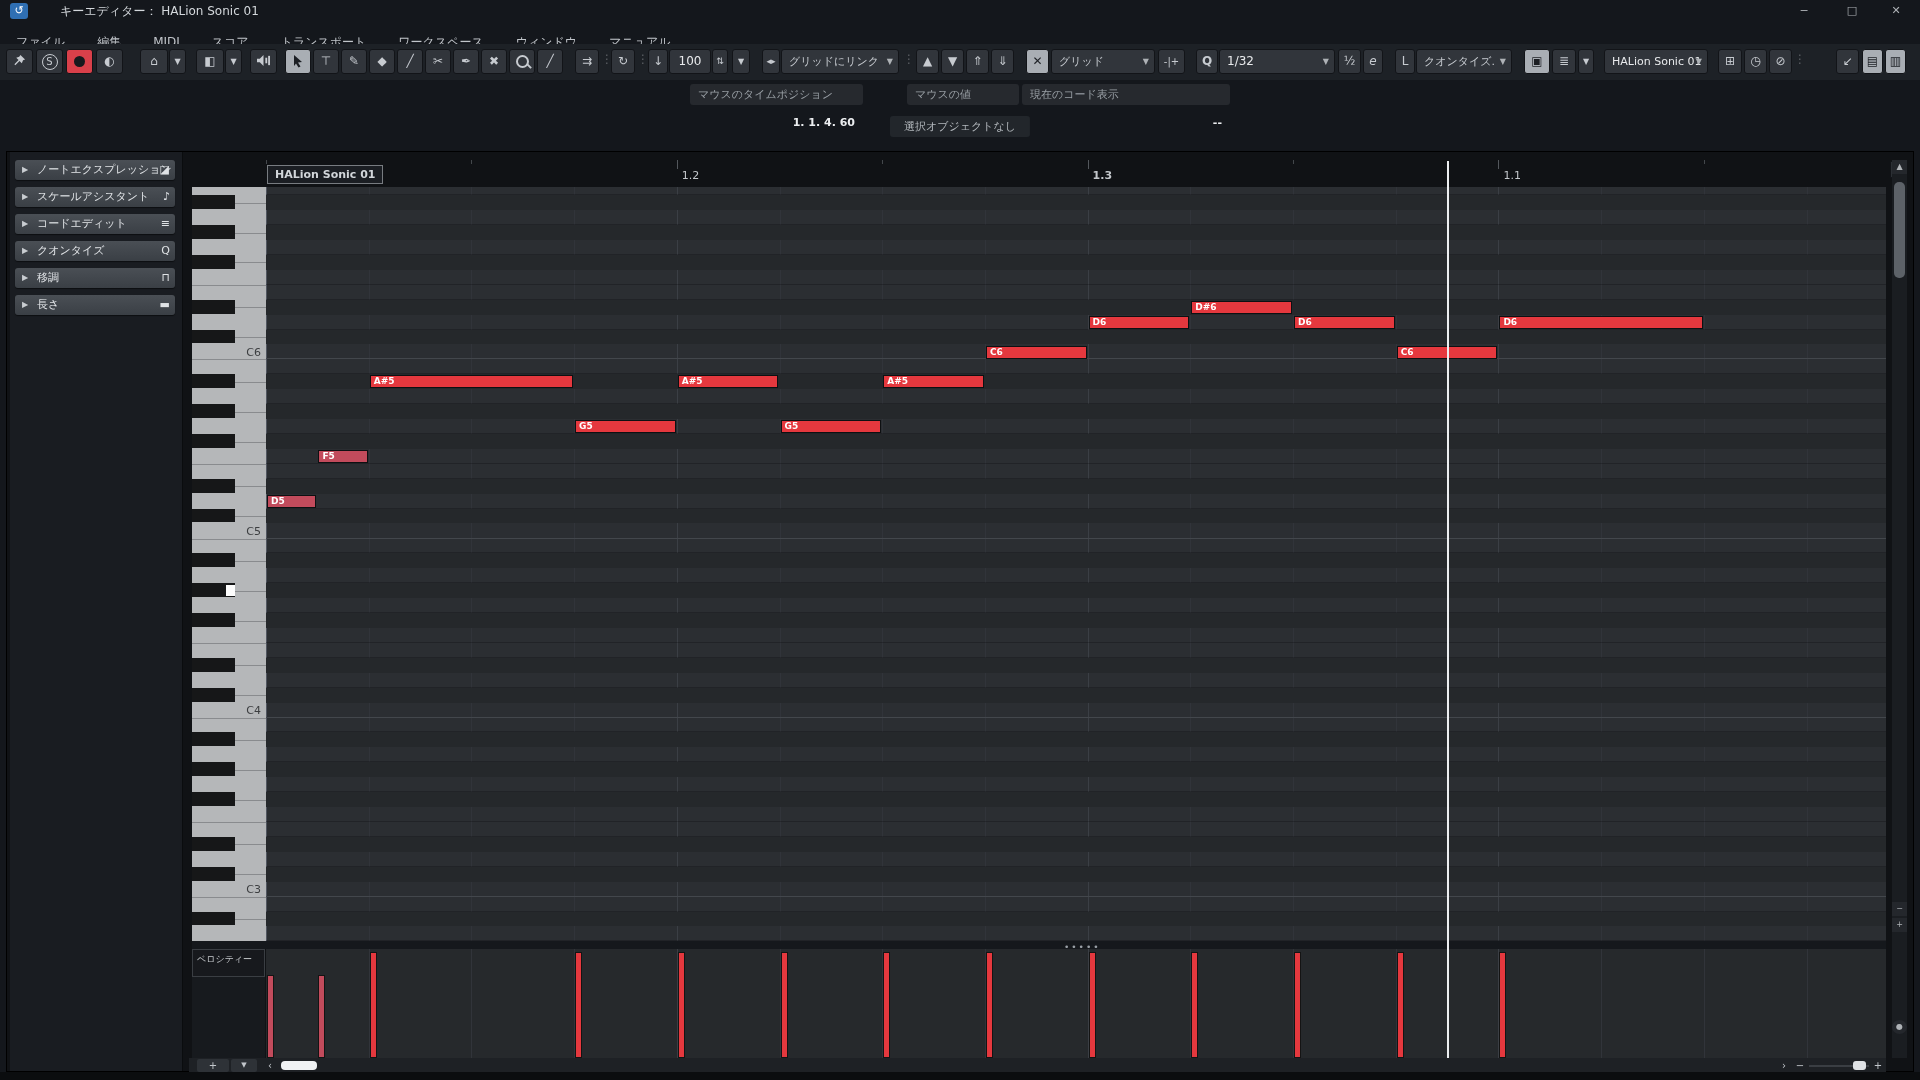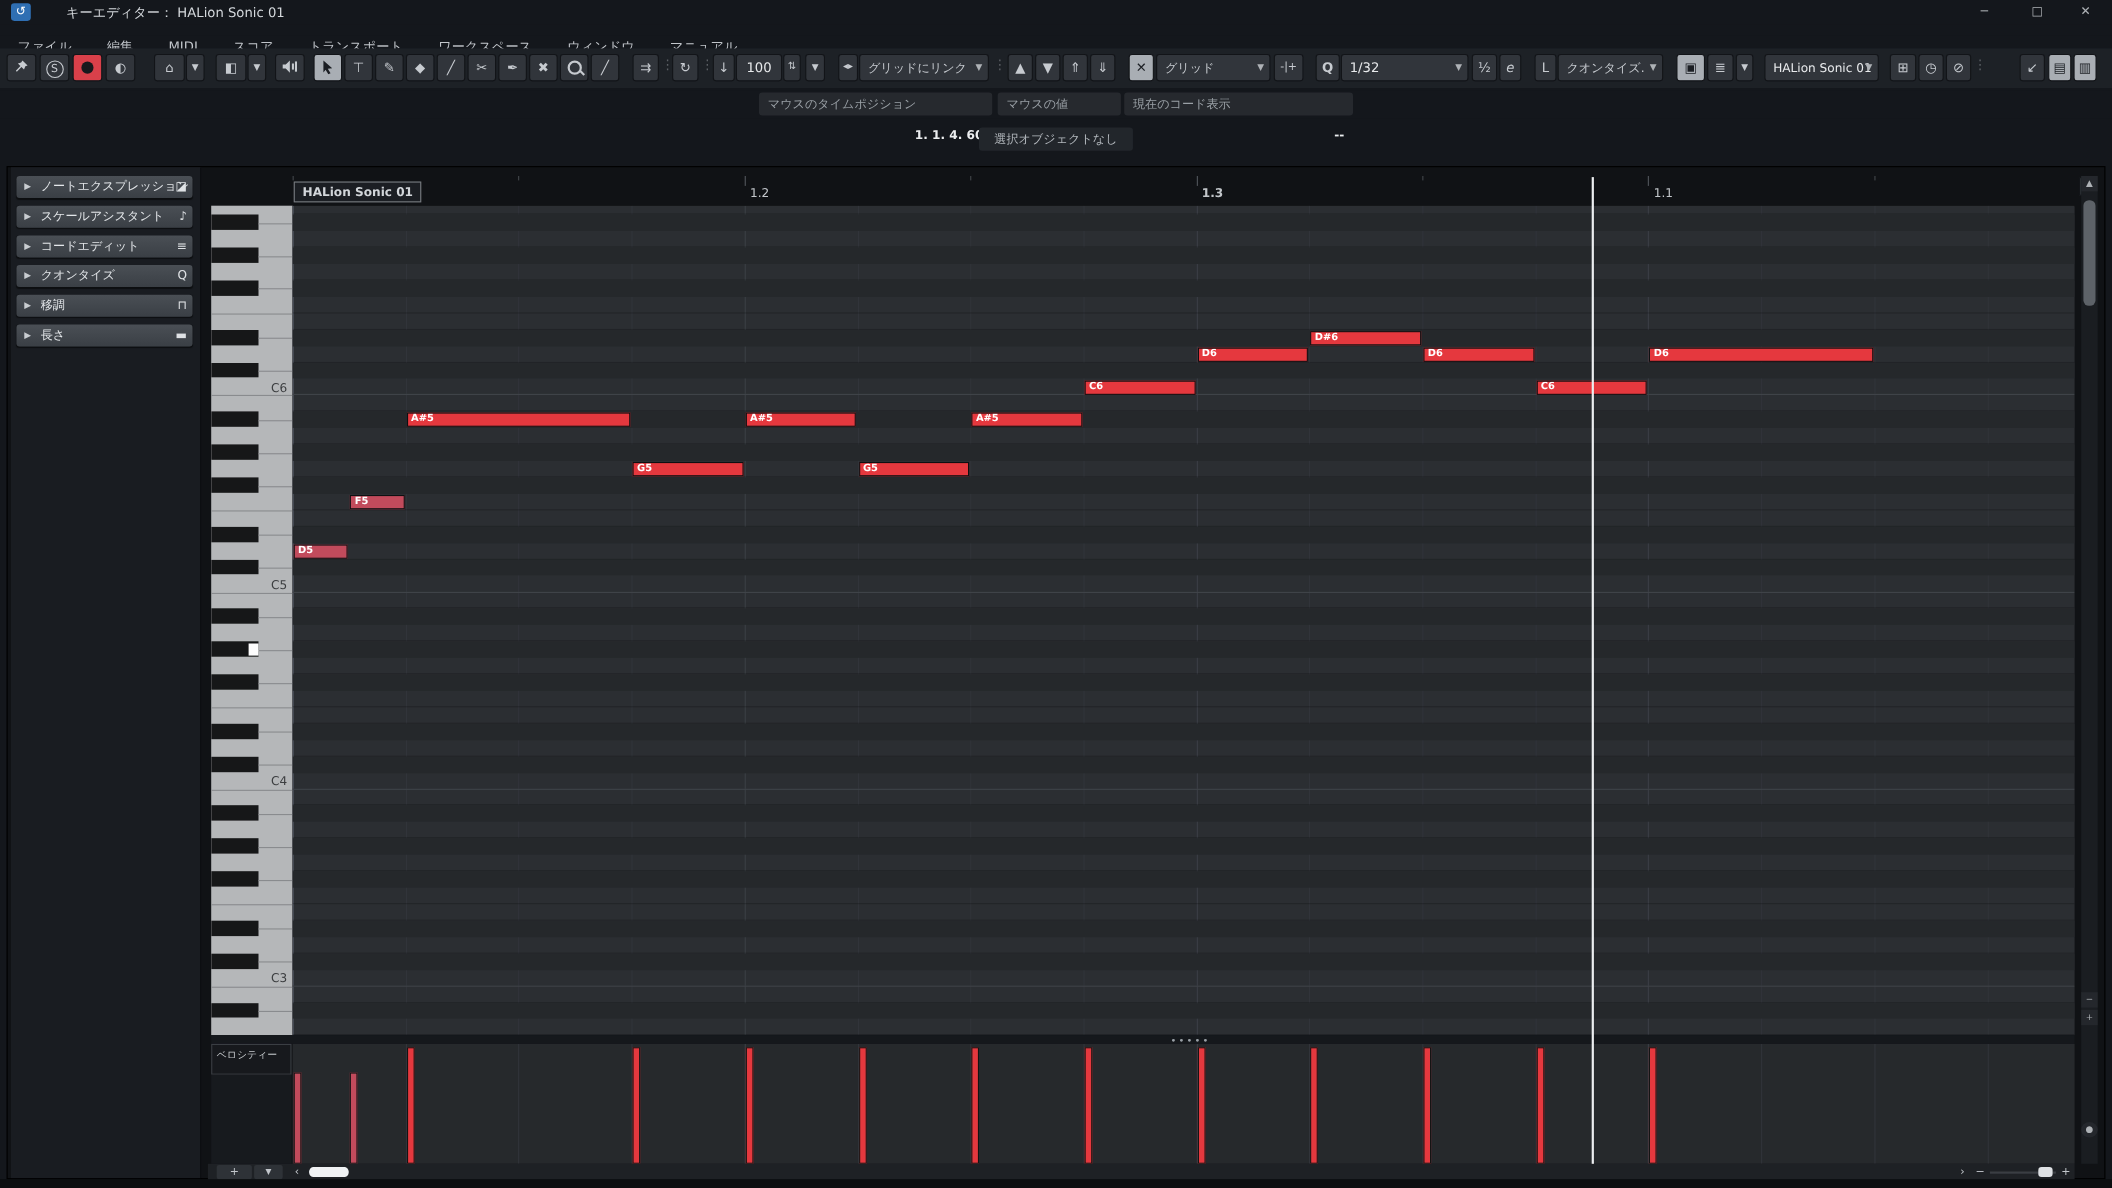--- a/index.html
+++ b/index.html
@@ -219,21 +219,21 @@
   <div class="abs" style="left:0;top:44px;width:1920px;height:36px;pointer-events:none;">
     
   </div>
   <div class="abs" style="top:44px;left:0;width:0;height:0;"></div>
 
   <div class="abs" style="left:0;top:44px;width:1920px;height:36px;pointer-events:none;">
     <div class="tb dd" style="left:1802px;width:0;border:none;background:none;"></div>
   </div>
 
   <div id="infoline">
-      <div class="ibox" style="left:690px;width:212px;">
+      <div class="ibox" style="left:690px;width:173px;">
         <div class="lbl">マウスのタイムポジション</div>
         <div class="v">1. 1. 4. 60</div>
       </div>
       <div class="ibox" style="left:907px;width:112px;">
         <div class="lbl">マウスの値</div>
         <div class="v">G#4</div>
       </div>
       <div class="ibox" style="left:1022px;width:208px;">
         <div class="lbl">現在のコード表示</div>
         <div class="v">--</div>

